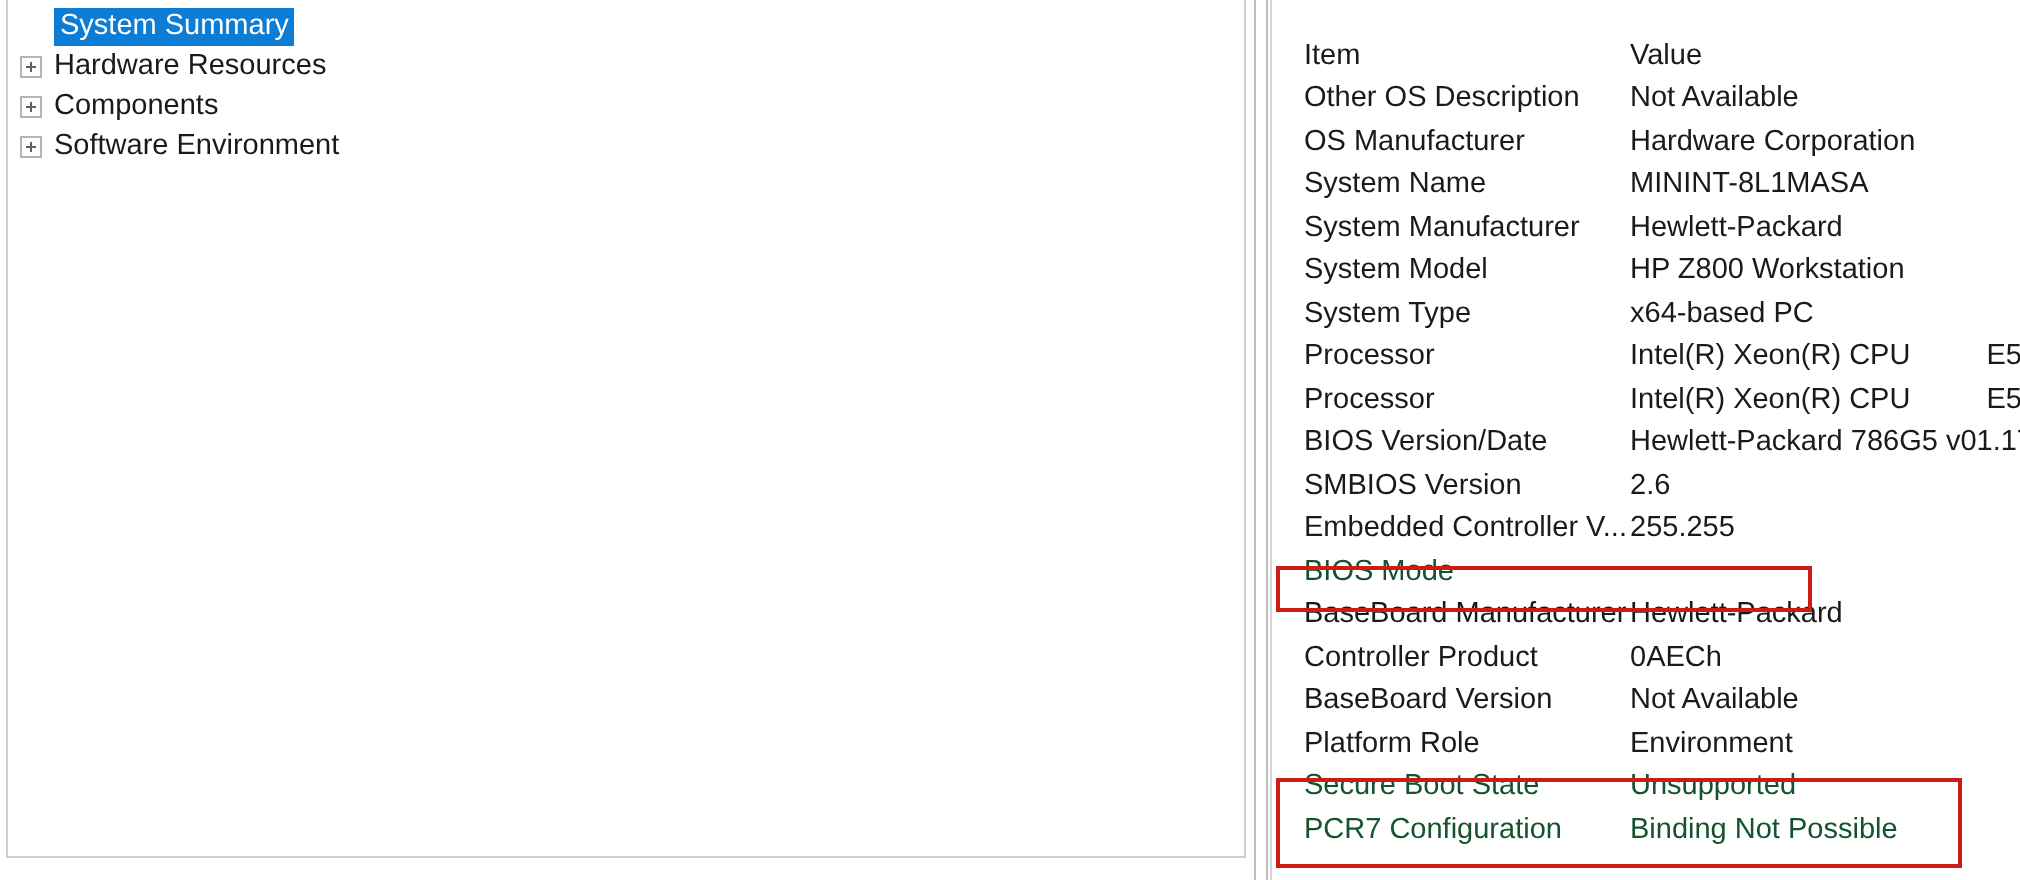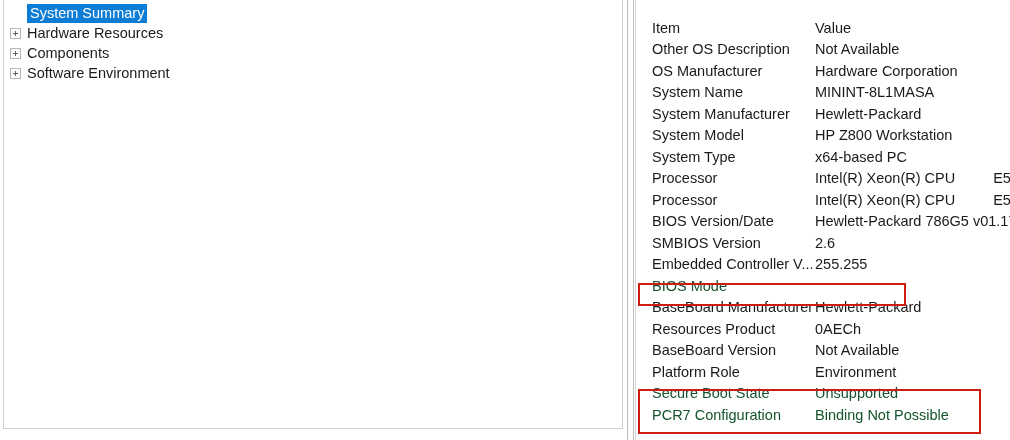--- a/index.html
+++ b/index.html
@@ -255,21 +255,21 @@
           <div class="col-value">255.255</div>
         </div>
         <div class="row highlight">
           <div class="col-item">BIOS Mode</div>
         </div>
         <div class="row">
           <div class="col-item">BaseBoard Manufacturer</div>
           <div class="col-value">Hewlett-Packard</div>
         </div>
         <div class="row">
-          <div class="col-item">Resources Product</div>
+          <div class="col-item">Controller Product</div>
           <div class="col-value">0AECh</div>
         </div>
         <div class="row">
           <div class="col-item">BaseBoard Version</div>
           <div class="col-value">Not Available</div>
         </div>
         <div class="row">
           <div class="col-item">Platform Role</div>
           <div class="col-value">Environment</div>
         </div>

